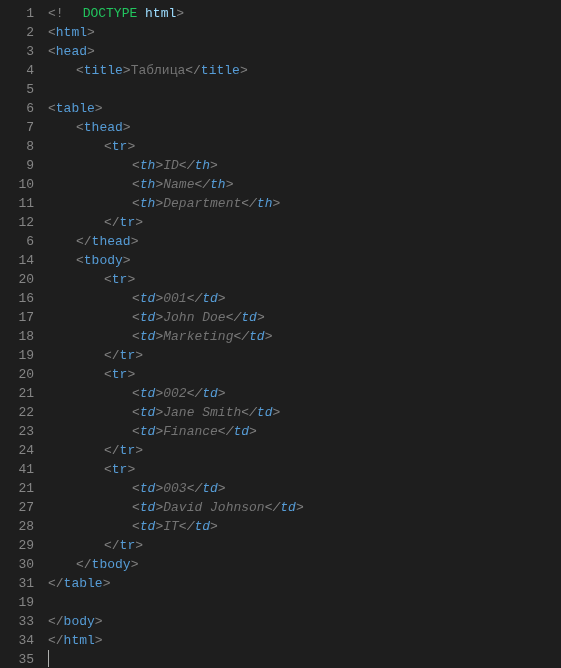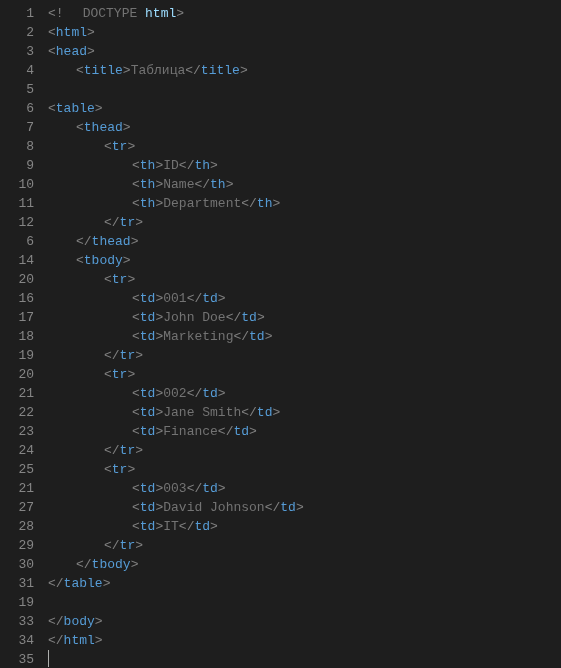--- a/index.html
+++ b/index.html
@@ -31,24 +31,24 @@
   .gutter .ln { height: 19px; }
   .code {
     flex: 1;
     padding-top: 4px;
     white-space: pre;
   }
   .code .line { height: 19px; }
   .i1 { padding-left: 0; }
   .i2 { padding-left: 28px; }
   .i3 { padding-left: 56px; }
-  .i4 { padding-left: 84px; }
+  .i4 { padding-left: 84px; font-style: italic; }
   .br { color: #808080; }
   .tag { color: #569cd6; }
-  .doctype { color: #737373; padding-left: 19px; }
+  .doctype { color: #22c55e; padding-left: 19px; }
   .dockw { color: #9cdcfe; }
   .txt { color: #737373; }
   .cursor {
     display: inline-block;
     width: 1px;
     height: 17px;
     background: #aeafad;
     vertical-align: text-bottom;
     margin-bottom: 1px;
   }
@@ -75,21 +75,21 @@
       <div class="ln">20</div>
       <div class="ln">16</div>
       <div class="ln">17</div>
       <div class="ln">18</div>
       <div class="ln">19</div>
       <div class="ln">20</div>
       <div class="ln">21</div>
       <div class="ln">22</div>
       <div class="ln">23</div>
       <div class="ln">24</div>
-      <div class="ln">25</div>
+      <div class="ln">41</div>
       <div class="ln">21</div>
       <div class="ln">27</div>
       <div class="ln">28</div>
       <div class="ln">29</div>
       <div class="ln">30</div>
       <div class="ln">31</div>
       <div class="ln">19</div>
       <div class="ln">33</div>
       <div class="ln">34</div>
       <div class="ln">35</div>

